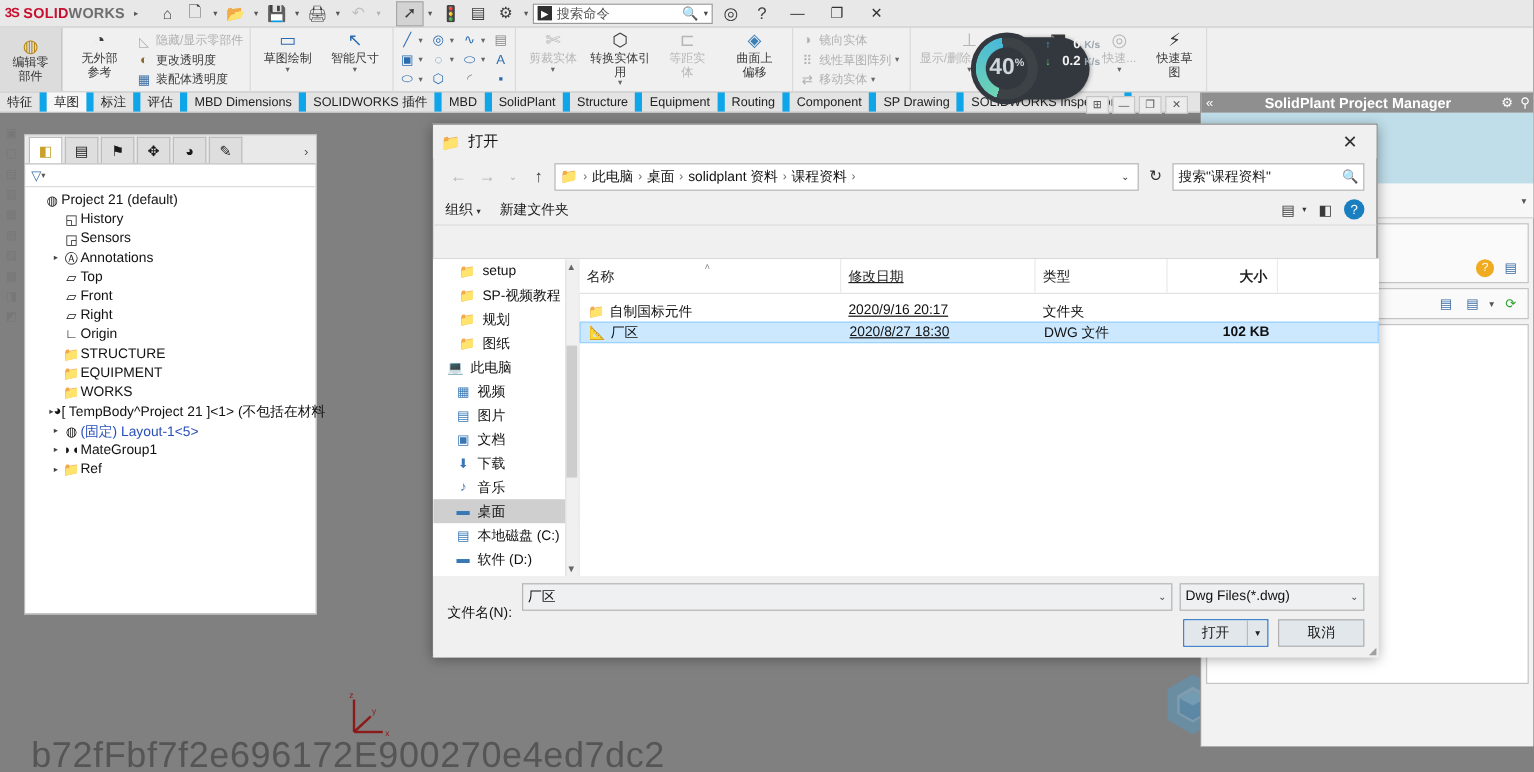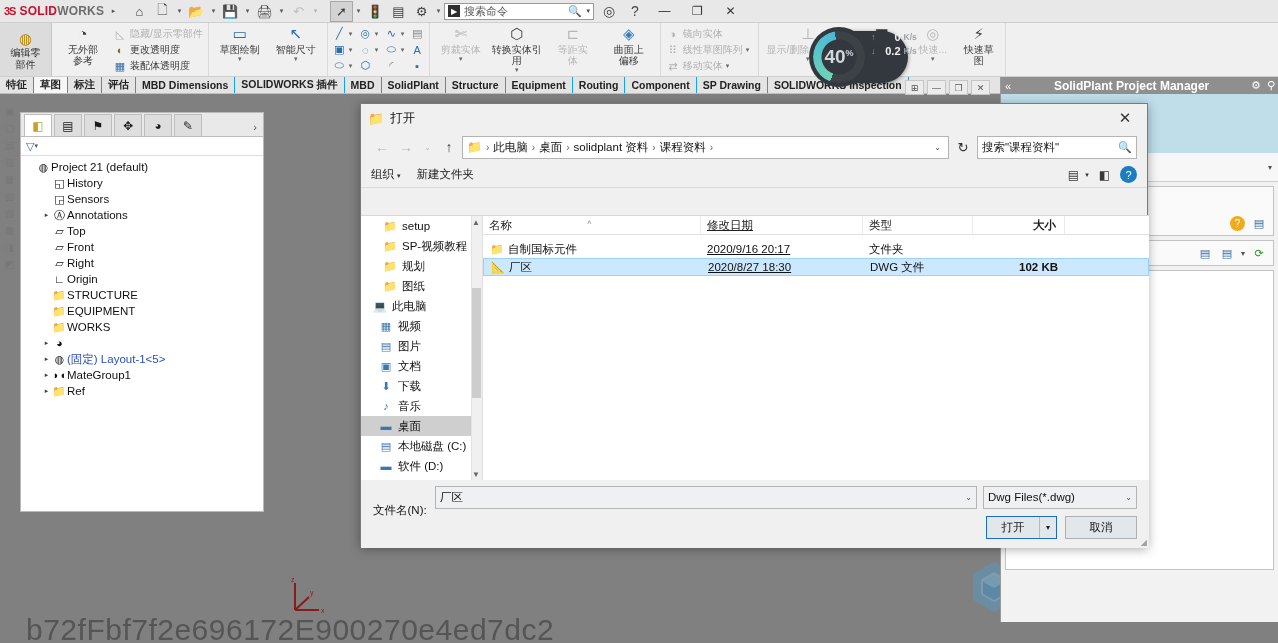--- a/index.html
+++ b/index.html
@@ -81,21 +81,21 @@
   .rb-dc{ font-size:7px; color:#666; width:7px;}
 
   
   .sw-tabs{
     position:absolute; left:0; top:77px; width:1278px; height:17px;
     background:#e4e4e4; border-bottom:1px solid #c0c0c0; display:flex; align-items:stretch;
     font-size:10.5px;
   }
   .sw-tab{
     padding:0 6px; display:flex; align-items:center; color:#222;
-    border-right:1px solid #0ea5e9; white-space:nowrap;font-weight:bold;
+    border-right:6px solid #0ea5e9; white-space:nowrap;
   }
   .sw-tab.active{ background:#f7f7f7; }
   .sw-tabs-spacer{ flex:1; }
 
   
   .tree-panel{
     position:absolute; left:20px; top:112px; width:244px; height:400px;
     background:#fff; border:1px solid #b9b9b9;
   }
   .tree-tabs{
@@ -236,21 +236,21 @@
     font-size:11.5px; color:#111; white-space:nowrap;}
   .np-item.hl{ background:#cfcfcf; }
   .np-item .ic{ width:14px; text-align:center; font-size:11px;}
   .np-scroll{ position:absolute; right:0; top:0; width:11px; height:265px; background:#f0f0f0;
     border-left:1px solid #e2e2e2;}
   .np-thumb{ position:absolute; right:1px; top:72px; width:9px; height:110px; background:#cdcdcd;}
   .np-up{ position:absolute; right:2px; top:2px; font-size:8px; color:#666;}
   .np-dn{ position:absolute; right:2px; bottom:2px; font-size:8px; color:#666;}
 
   .filelist{ flex:1; position:relative;}
-  .fl-head{ height:19px; display:flex; border-bottom:1px solid #e2e2e2; background:#fff;
+  .fl-head{ height:29px; display:flex; border-bottom:1px solid #e2e2e2; background:#fff;
     font-size:11.5px; color:#222;}
   .fl-head div{ display:flex; align-items:center; padding-left:6px; border-right:1px solid #eaeaea;}
   .c-name{ width:218px;}
   .c-date{ width:162px;text-decoration:underline;}
   .c-type{ width:110px;}
   .c-size{ width:92px; justify-content:flex-end !important; padding-right:8px;font-weight:bold;}
   .fl-row{ height:18px; display:flex; font-size:11.5px; color:#111; align-items:center;}
   .fl-row.sel{ background:#cce8ff; border:1px solid #99d1ff;}
   .fl-row > div{ display:flex; align-items:center; padding-left:6px;}
   .fl-row .c-size{ justify-content:flex-end; padding-right:8px;}
@@ -572,20 +572,21 @@
           <span>EQUIPMENT</span>
         </div>
         <div class="tnode lvl2">
           <span class="exp"></span>
           <span class="ic" style="color: rgb(224, 169, 60);">📁</span>
           <span>WORKS</span>
         </div>
         <div class="tnode lvl2">
           <span class="exp">▸</span>
           <span class="ic">◕</span>
+          <span>[ TempBody^Project 21 ]&lt;1&gt; (不包括在材料</span>
         </div>
         <div class="tnode lvl2">
           <span class="exp">▸</span>
           <span class="ic">◍</span>
           <span class="blue">(固定) Layout-1&lt;5&gt;</span>
         </div>
         <div class="tnode lvl2">
           <span class="exp">▸</span>
           <span class="ic">◗◖</span>
           <span>MateGroup1</span>

